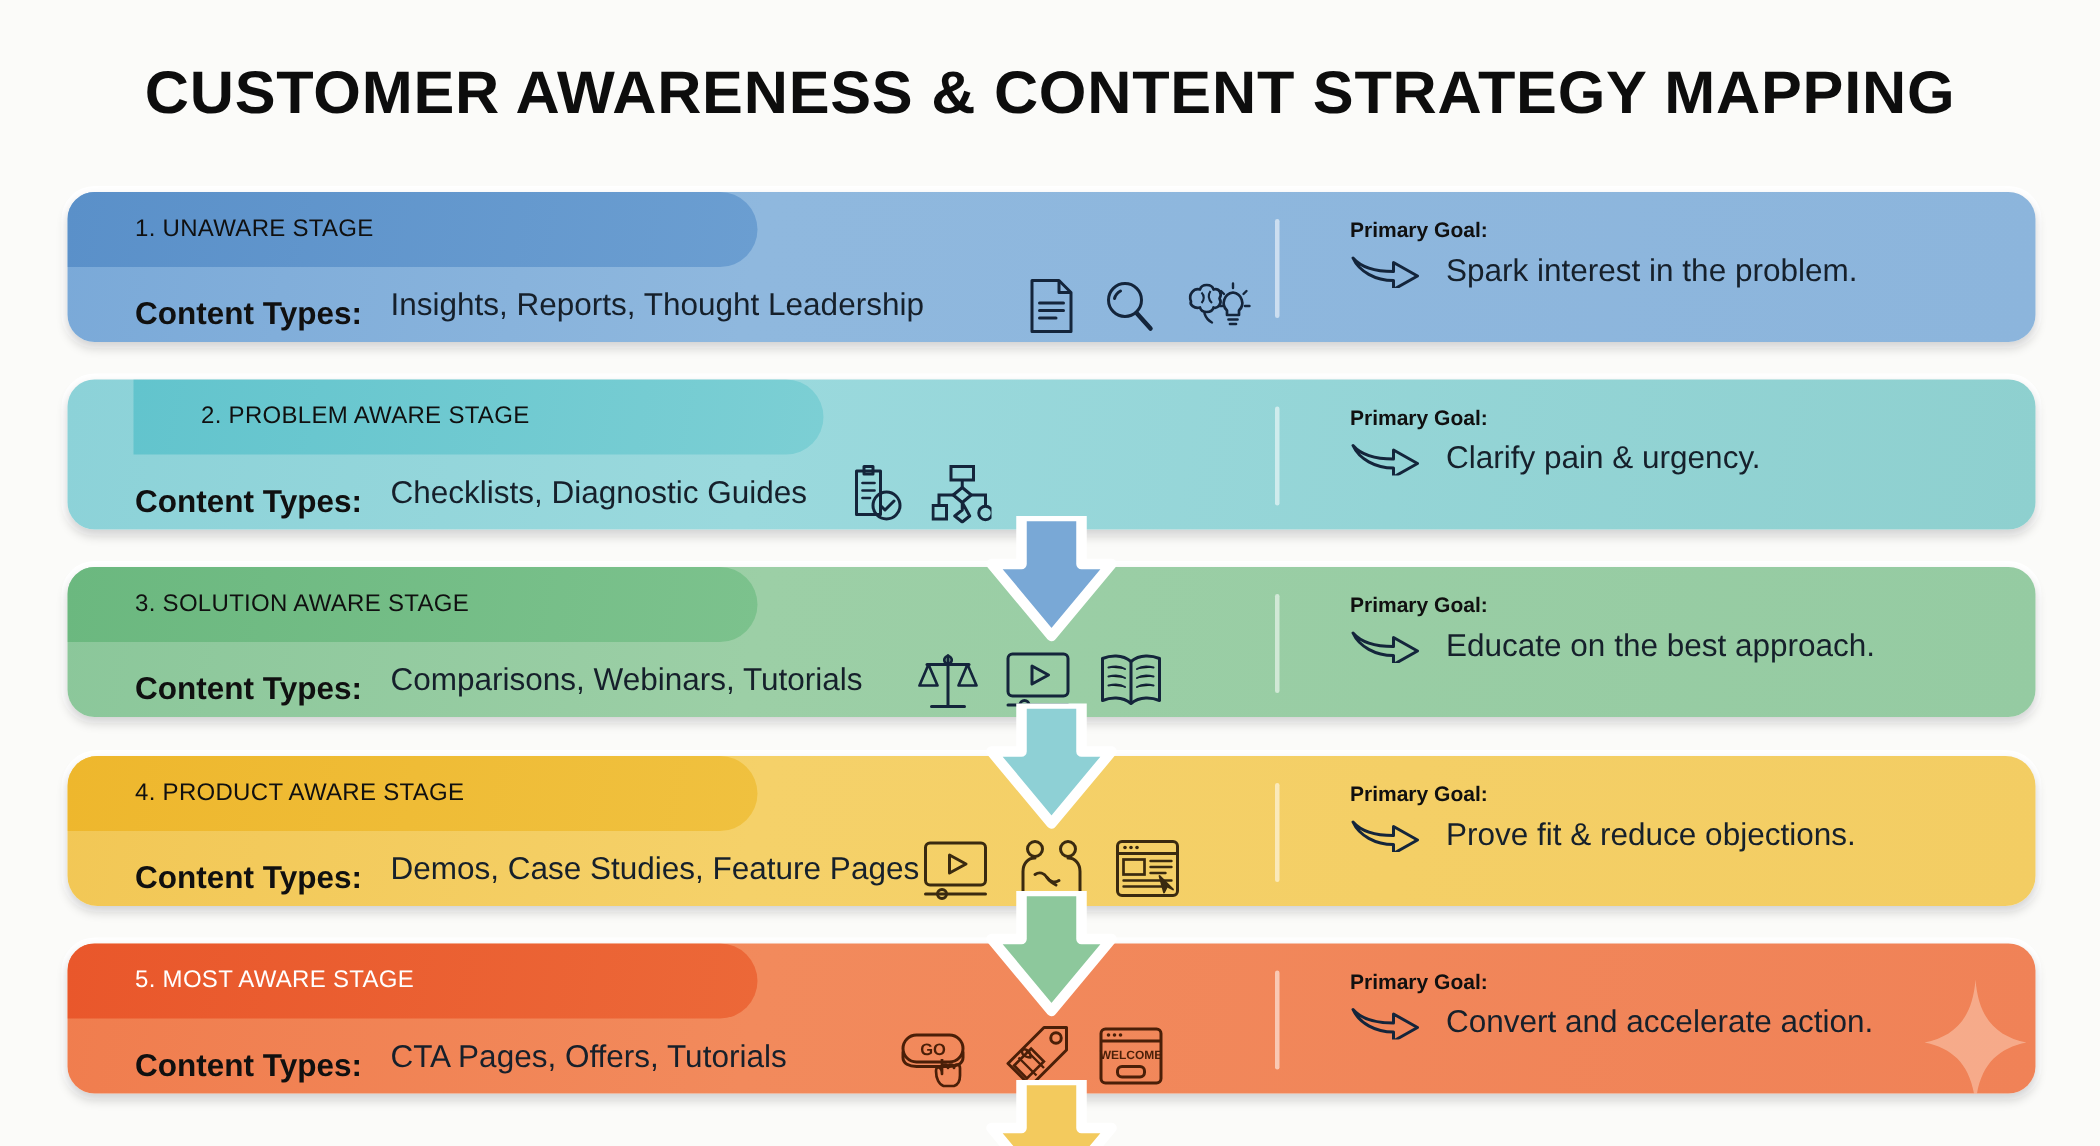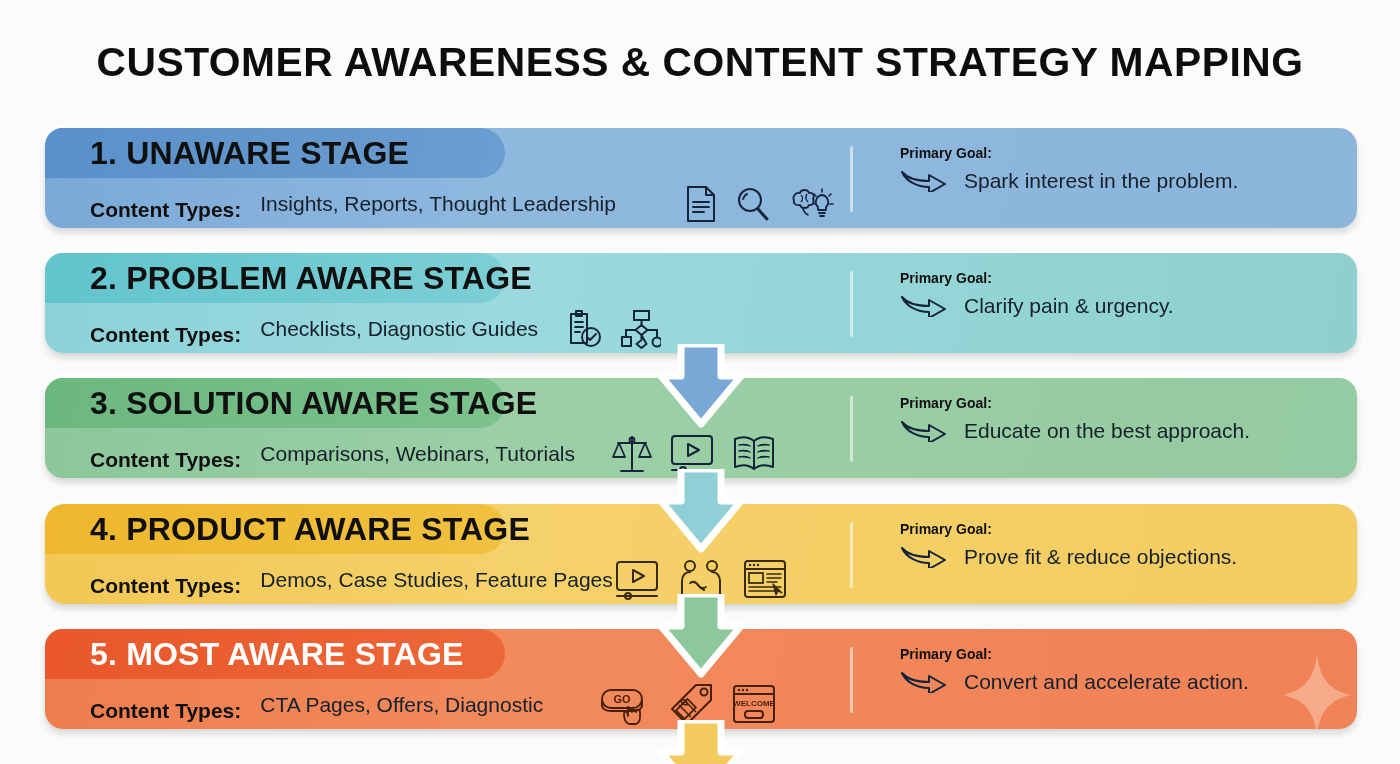--- a/index.html
+++ b/index.html
@@ -59,28 +59,28 @@
     left: 0;
     top: 0;
     height: 50px;
     width: 460px;
     border-radius: 0 26px 26px 0;
     display: flex;
     align-items: center;
     padding-left: 45px;
   }
   .row-1 .pill { background: linear-gradient(100deg,#5a90c9 0%, #6b9ed1 100%); }
-  .row-2 .pill { background: linear-gradient(100deg,#62c4cd 0%, #7ccfd4 100%); }
+  .row-2 .pill { background: linear-gradient(100deg,#62c4cd 0%, #7ccfd4 100%); margin-left: 44px; }
   .row-3 .pill { background: linear-gradient(100deg,#6bb87f 0%, #7cc28d 100%); }
   .row-4 .pill { background: linear-gradient(100deg,#eeb72d 0%, #f0c13f 100%); }
   .row-5 .pill { background: linear-gradient(100deg,#e9572b 0%, #ec6838 100%); }
 
   .pill-text {
-    font-size: 32px;
-    font-weight: bold;
+    font-size: 16px;
+    font-weight: normal;
     color: #101010;
     letter-spacing: 0.2px;
     white-space: nowrap;
   }
   .row-5 .pill-text { color: #ffffff; }
 
   
   .content-line {
     position: absolute;
     left: 45px;
@@ -374,21 +374,21 @@
       </div>
     </div>
   </div>
 
   <div class="row row-5">
     <div class="pill">
       <span class="pill-text">5. MOST AWARE STAGE</span>
     </div>
     <div class="content-line">
       <span class="content-label">Content Types:</span>
-      <span class="content-value">CTA Pages, Offers, Diagnostic</span>
+      <span class="content-value">CTA Pages, Offers, Tutorials</span>
     </div>
     <div class="icons" style="left:555px">
       <span>
         <svg width="52" height="42" viewBox="0 0 52 42">
             <rect x="2" y="6" width="40" height="18" rx="9" fill="none" stroke="#4a1f08" stroke-width="2"></rect>
             <path d="M2 17v4c0 4 4 6 9 6h22c5 0 9-2 9-6v-4" fill="none" stroke="#4a1f08" stroke-width="2"></path>
             <text x="22" y="19" font-family="Liberation Sans, sans-serif" font-size="11" font-weight="bold" fill="#4a1f08" text-anchor="middle">GO</text>
             <path d="M28 22v10c0-5-4-6-4-2 0 5 2 9 5 10h7c3-1 4-4 4-7v-5c0-3-4-3-4 0 0-3-4-3-4 0 0-3-4-3-4 0" fill="none" stroke="#4a1f08" stroke-width="1.8" stroke-linejoin="round"></path>
           </svg>
       </span>

